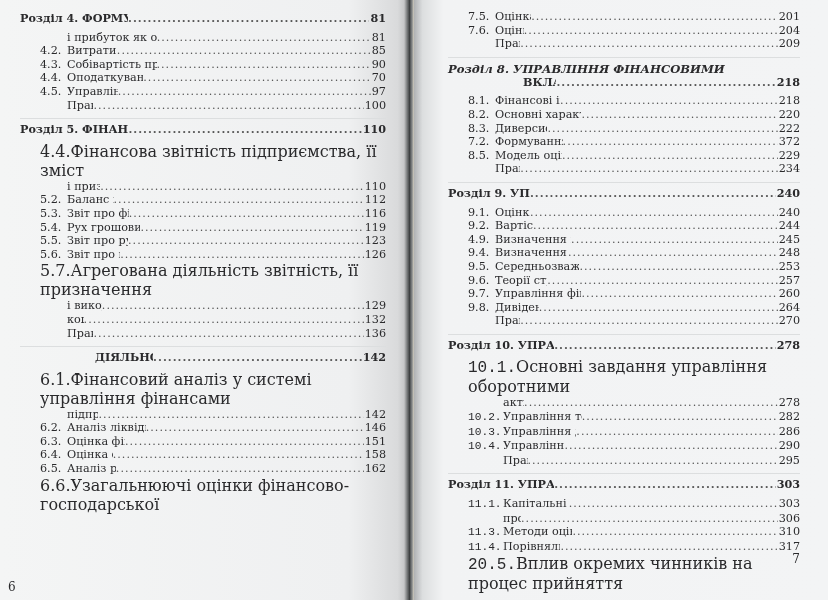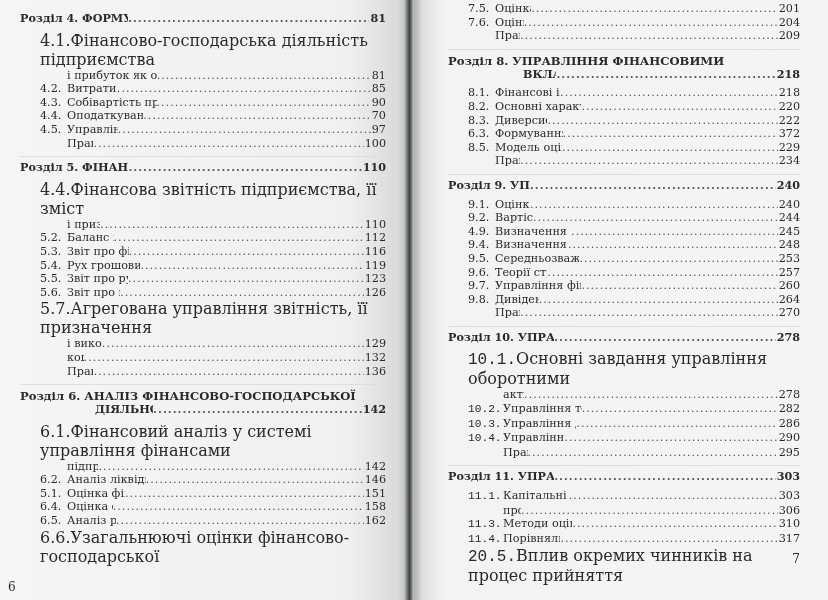--- a/index.html
+++ b/index.html
@@ -10,38 +10,38 @@
     color:#2a2a2c;
     position:relative;
   }
   .spread { position:absolute; inset:0; display:flex; }
   .page {
     position:relative; height:600px; box-sizing:border-box;
     background:linear-gradient(90deg,#f3f4f5 0%,#f1f2f3 100%);
   }
   .page.left { width:410px; padding:8px 24px 0 20px;
     background:linear-gradient(90deg,#f4f5f5 0%,#eff0f1 85%,#d9dadb 97%,#b5b7b8 100%); }
-  .page.right { width:418px; padding:0 28px 0 38px;
+  .page.right { width:418px; padding:8px 28px 0 38px;
     background:linear-gradient(90deg,#9a9c9e 0%,#dcdedf 3%,#f2f3f4 8%,#f3f4f5 100%); }
   .spine {
     position:absolute; left:404px; top:0; width:10px; height:600px;
     background:linear-gradient(90deg,#c8c9ca 0%,#6f7273 35%,#3e4142 55%,#858889 80%,#d7d2c4 100%);
   }
   .section { border-top:1px solid #dcdedf; padding-top:4px; margin-bottom:6px; }
   .section:first-child { border-top:none; }
   .row {
     display:flex; align-items:baseline; font-size:11.2px; line-height:13.6px;
     white-space:nowrap;
   }
   .row .t { flex:0 1 auto; overflow:hidden; }
   .row .d { flex:1 1 auto; overflow:hidden; color:#555; letter-spacing:1px; }
   .row .d::after { content:"....................................................................................................................................................."; }
   .row .p { flex:0 0 auto; padding-left:1px; }
   .heading { font-weight:bold; font-size:11.6px; margin-bottom:5px; }
-  .heading .wrap { display:block; }
+  .heading .wrap { display:block;font-style:italic; }
   .heading .cont { padding-left:75px; }
   .item { padding-left:20px; }
   .item .num { display:inline-block; min-width:27px; }
   .item .cont-row { padding-left:27px; }
   .item.wide .num { min-width:35px;font-family:Liberation Mono, monospace; }
   .item.wide .cont-row { padding-left:35px; }
   .prakt { padding-left:47px; }
   .prakt.wide { padding-left:55px; }
   .pagenum { position:absolute; bottom:6px; font-size:12px; }
   .left .pagenum { left:8px; }
@@ -55,21 +55,20 @@
   <div class="page left" id="left-page">
       <div class="section">
         <div class="heading">
           <div class="row ">
             <span class="t">Розділ 4. ФОРМУВАННЯ І РОЗПОДІЛ ПРИБУТКУ</span>
             <span class="d"></span>
             <span class="p">81</span>
           </div>
         </div>
         <div class="item">
-          <div class="line1"><span class="num">4.1.</span><span>Фінансово-господарська діяльність підприємства</span></div>
           <div class="row cont-row">
             <span class="t">і прибуток як основний її фінансовий результат</span>
             <span class="d"></span>
             <span class="p">81</span>
           </div>
         </div>
         <div class="item">
           <div class="row">
             <span class="num">4.2.</span>
             <span class="t">Витрати підприємства</span>
@@ -157,21 +156,21 @@
         </div>
         <div class="item">
           <div class="row">
             <span class="num">5.6.</span>
             <span class="t">Звіт про власний капітал</span>
             <span class="d"></span>
             <span class="p">126</span>
           </div>
         </div>
         <div class="item">
-          <div class="line1"><span class="num">5.7.</span><span>Агрегована управління звітність, її призначення</span></div>
+          <div class="line1"><span class="num">5.7.</span><span>Агрегована діяльність звітність, її призначення</span></div>
           <div class="row cont-row">
             <span class="t">і використання</span>
             <span class="d"></span>
             <span class="p">129</span>
           </div>
         </div>
         <div class="item">
           <div class="row cont-row">
             <span class="t">коштів</span>
             <span class="d"></span>
@@ -179,21 +178,20 @@
           </div>
         </div>
         <div class="row prakt">
           <span class="t">Практикум</span>
           <span class="d"></span>
           <span class="p">136</span>
         </div>
       </div>
       <div class="section">
         <div class="heading">
-          <div class="wrap">Розділ 6. АНАЛІЗ ФІНАНСОВО-ГОСПОДАРСЬКОЇ</div>
           <div class="row cont">
             <span class="t">ДІЯЛЬНОСТІ ПІДПРИЄМСТВА</span>
             <span class="d"></span>
             <span class="p">142</span>
           </div>
         </div>
         <div class="item">
           <div class="line1"><span class="num">6.1.</span><span>Фінансовий аналіз у системі управління фінансами</span></div>
           <div class="row cont-row">
             <span class="t">підприємства</span>
@@ -204,21 +202,21 @@
         <div class="item">
           <div class="row">
             <span class="num">6.2.</span>
             <span class="t">Аналіз ліквідності та платоспроможності</span>
             <span class="d"></span>
             <span class="p">146</span>
           </div>
         </div>
         <div class="item">
           <div class="row">
-            <span class="num">5.1.</span>
+            <span class="num">6.3.</span>
             <span class="t">Оцінка фінансової стійкості</span>
             <span class="d"></span>
             <span class="p">151</span>
           </div>
         </div>
         <div class="item">
           <div class="row">
             <span class="num">6.4.</span>
             <span class="t">Оцінка ефективності</span>
             <span class="d"></span>
@@ -292,21 +290,21 @@
         <div class="item">
           <div class="row">
             <span class="num">8.3.</span>
             <span class="t">Диверсифікація портфеля</span>
             <span class="d"></span>
             <span class="p">222</span>
           </div>
         </div>
         <div class="item">
           <div class="row">
-            <span class="num">6.3.</span>
+            <span class="num">7.2.</span>
             <span class="t">Формування ефективного портфеля</span>
             <span class="d"></span>
             <span class="p">372</span>
           </div>
         </div>
         <div class="item">
           <div class="row">
             <span class="num">8.5.</span>
             <span class="t">Модель оцінки капітальних активів</span>
             <span class="d"></span>

